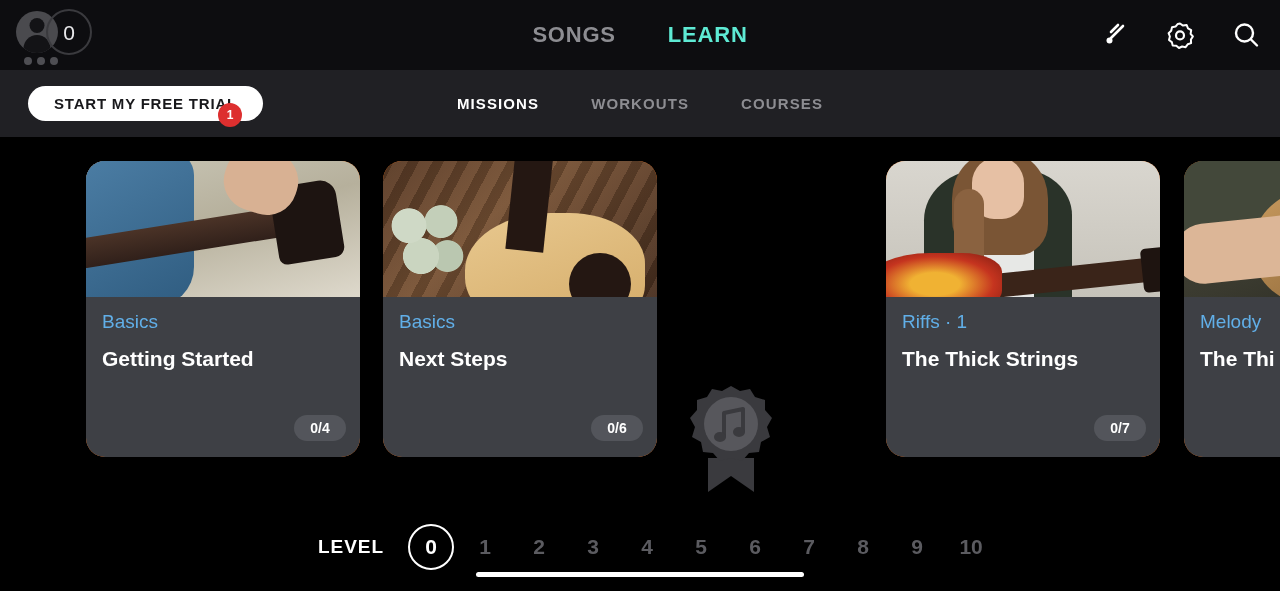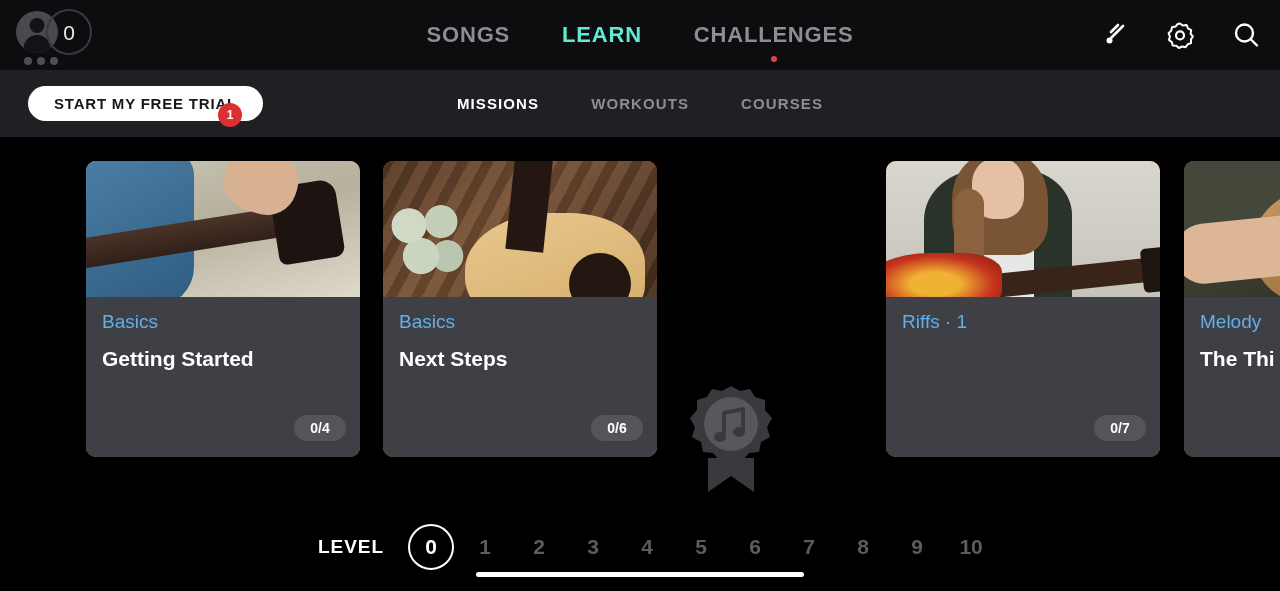--- a/index.html
+++ b/index.html
@@ -105,21 +105,21 @@
   .subtab.active { color:#fff; }
 
   
   .content { position:absolute; left:0; top:137px; width:1280px; height:454px; background:#000; }
 
   .cardrow { position:absolute; left:0; top:0; width:1280px; height:340px; }
 
   .card {
     position:absolute; top:24px;
     width:274px; height:296px;
-    border-radius:10px; overflow:hidden;
+    border-radius:19px; overflow:hidden;
     background:#f97316; cursor:pointer;
   }
   .card-img { position:absolute; left:0; top:0; width:100%; height:136px; }
   .card-body {
     position:absolute; left:0; top:136px; width:100%; height:160px;
     background:#3e4045;
   }
   .card-cat {
     position:absolute; left:16px; top:14px;
     font-size:19px; color:#61afe8; font-weight:400; white-space:nowrap;
@@ -281,24 +281,20 @@
       <div class="avatar-dots">
         <i></i>
         <i></i>
         <i></i>
       </div>
     </div>
 
     <div class="mainnav">
       <button class="navitem">SONGS</button>
       <button class="navitem active">LEARN</button>
-      <button class="navitem">
-        <span>CHALLENGES</span>
-        <span class="nav-dot"></span>
-      </button>
     </div>
 
     <div class="topicons">
       <svg class="ticon" viewBox="0 0 32 32">
         <path d="M25 7 L13 19" stroke="#fff" stroke-width="2.6" stroke-linecap="round" fill="none"></path>
         <path d="M20 6 L13 13" stroke="#fff" stroke-width="2.6" stroke-linecap="round" fill="none"></path>
         <circle cx="11.5" cy="21.5" r="3" fill="#fff"></circle>
       </svg>
       <svg class="ticon" viewBox="0 0 32 32">
         <path d="M16 4.5 19 6.6 22.6 5.9 24 9.3 27.2 11.2 26.6 14.8 28.9 17.5 26.9 20.5 27.1 24.1 23.7 25.3 21.6 28.2 18.1 27.5 15 29 12.3 26.7 8.7 26.6 7.8 23.1 5 21 5.9 17.5 4.6 14.2 7.2 11.7 8 8.2 11.5 7.6 13.8 4.9 Z" fill="none" stroke="#fff" stroke-width="2" stroke-linejoin="round"></path>
@@ -371,20 +367,21 @@
           <div class="shirt"></div>
           <div class="hair"></div>
           <div class="face"></div>
           <div class="hair2"></div>
           <div class="gtrneck"></div>
           <div class="gtrhead"></div>
           <div class="gtr"></div>
         </div>
         <div class="card-body">
           <div class="card-cat">Riffs · 1</div>
+          <div class="card-title">The Thick Strings</div>
           <div class="card-prog">0/7</div>
         </div>
       </div>
 
       <div class="card" style="left:1184px;">
         <div class="card-img img4">
           <div class="shirt4"></div>
           <div class="gtr4"></div>
           <div class="arm4"></div>
         </div>

